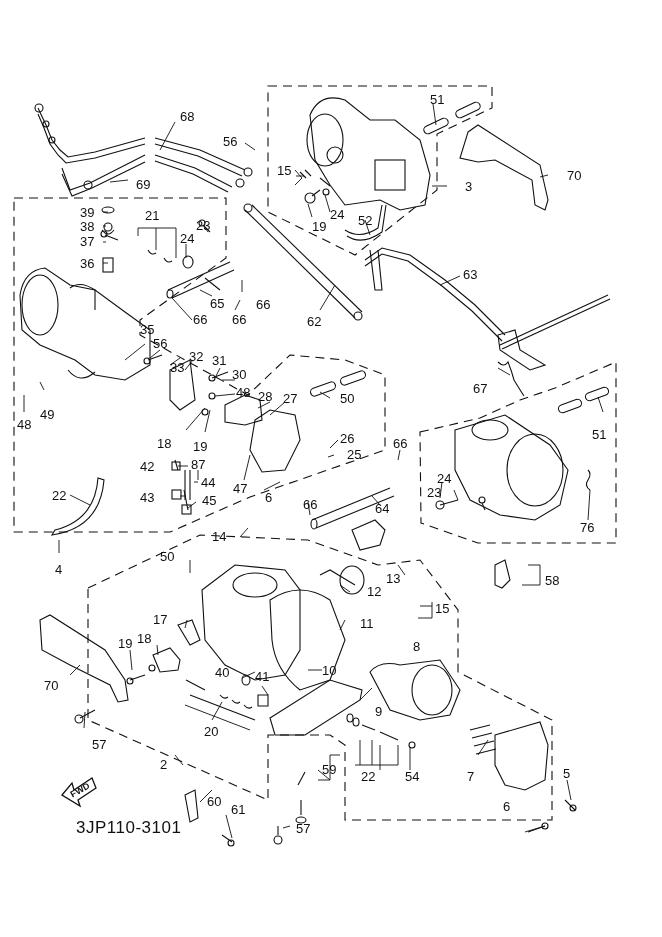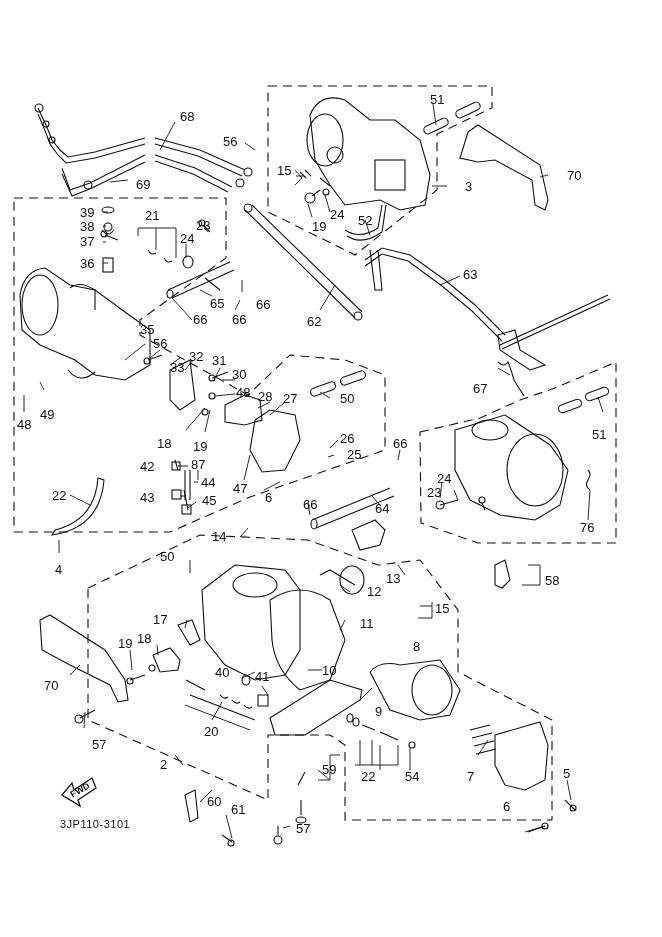--- a/index.html
+++ b/index.html
@@ -1,21 +1,21 @@
 <!DOCTYPE html>
 <html><head>
 <meta charset="utf-8">
 <style>
   html, body { margin: 0; padding: 0; background: #ffffff; }
   body { width: 662px; height: 937px; position: relative; overflow: hidden;
          font-family: "Liberation Sans", sans-serif; color: #111; }
   #stage { position: absolute; left: 0; top: 0; width: 662px; height: 937px; }
   .lbl { position: absolute; font-size: 13px; line-height: 13px; color: #111;
          font-family: "Liberation Sans", sans-serif; white-space: nowrap; }
-  .code { position: absolute; left: 60px; top: 818px; font-size: 11px; letter-spacing: 0.5px;
+  .code { position: absolute; left: 76px; top: 818px; font-size: 17px; letter-spacing: 0.5px;
           font-family: "Liberation Sans", sans-serif; }
 </style>
 </head>
 <body>
 
 <div id="stage">
 <svg width="662" height="937" viewBox="0 0 662 937" stroke="#111" fill="none" stroke-width="1.1">
 
   <g stroke-dasharray="9 6">
     <path d="M268 86 L492 86 L492 108 L437 134 L437 190 L355 255 L268 212 Z"></path>

